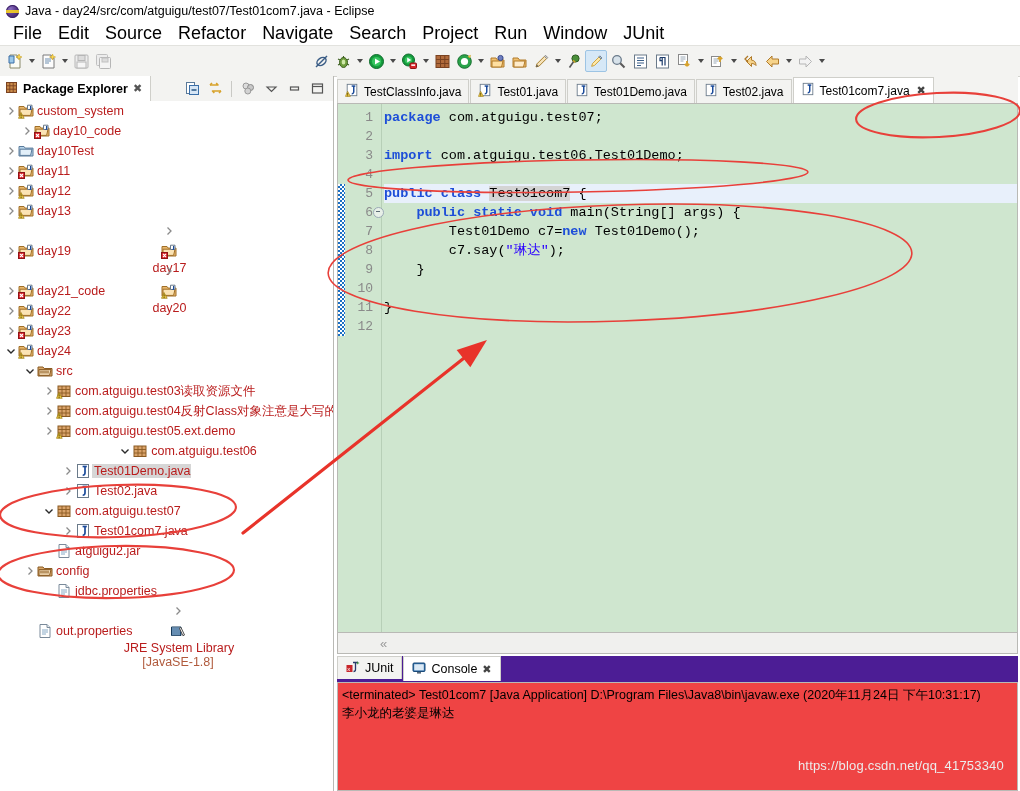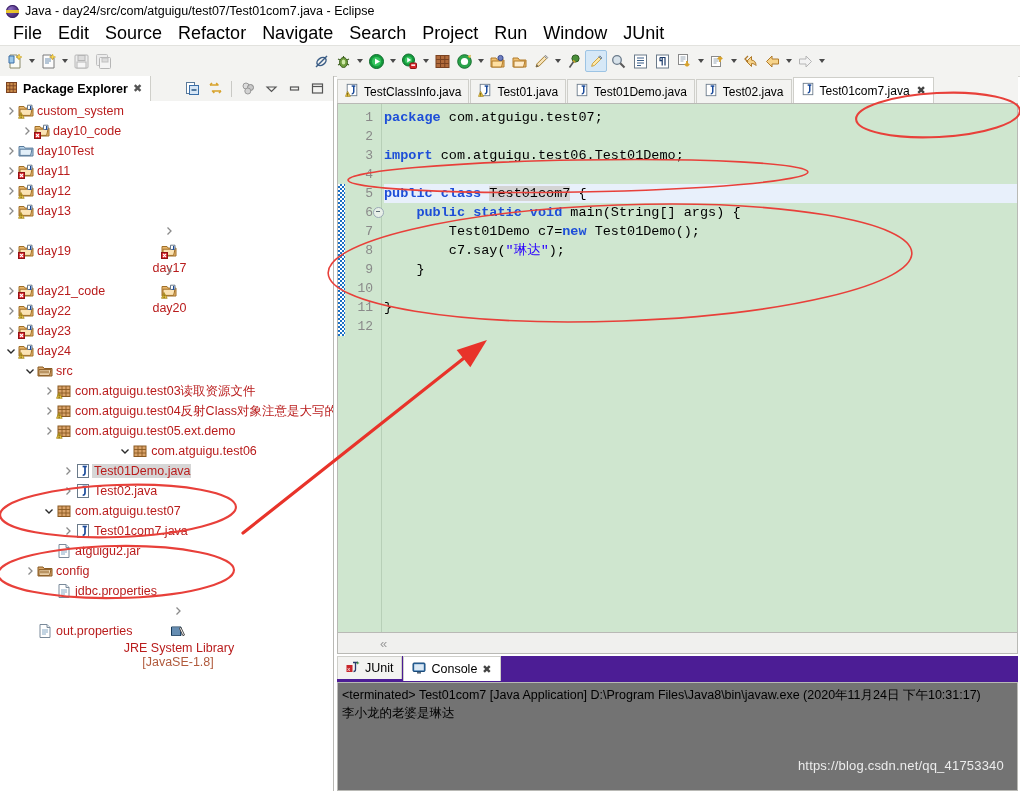--- a/index.html
+++ b/index.html
@@ -123,21 +123,21 @@
   
   #cv{position:absolute;left:2px;top:580px;width:681px;height:135px;}
   #cv-tabs{height:26px;display:flex;align-items:flex-start;background:#4c1d95;}
   .ctab{
     height:23px;display:flex;align-items:center;gap:5px;padding:0 8px;box-sizing:border-box;
     background:#f3f3f1;border:1px solid #cfcfca;border-bottom:none;font-size:12.5px;margin-right:1px;
   }
   .ctab.active{background:#fff;height:25px;}
   .ctab .closex{font-size:11px;color:#444;}
   #cv-body{
-    position:absolute;left:0;top:26px;width:681px;height:109px;background:#737373;
+    position:absolute;left:0;top:26px;width:681px;height:109px;background:#ef4444;
     border:1px solid #b9b9b5;box-sizing:border-box;padding:3px 4px;
   }
   .cvline{font-size:12.5px;line-height:18px;white-space:nowrap;}
   
   #anno{position:absolute;left:0;top:0;width:1020px;height:791px;pointer-events:none;}
   
   #wm{
     position:absolute;right:16px;bottom:18px;color:#ececec;font-size:13px;letter-spacing:.2px;
   }
 </style>

